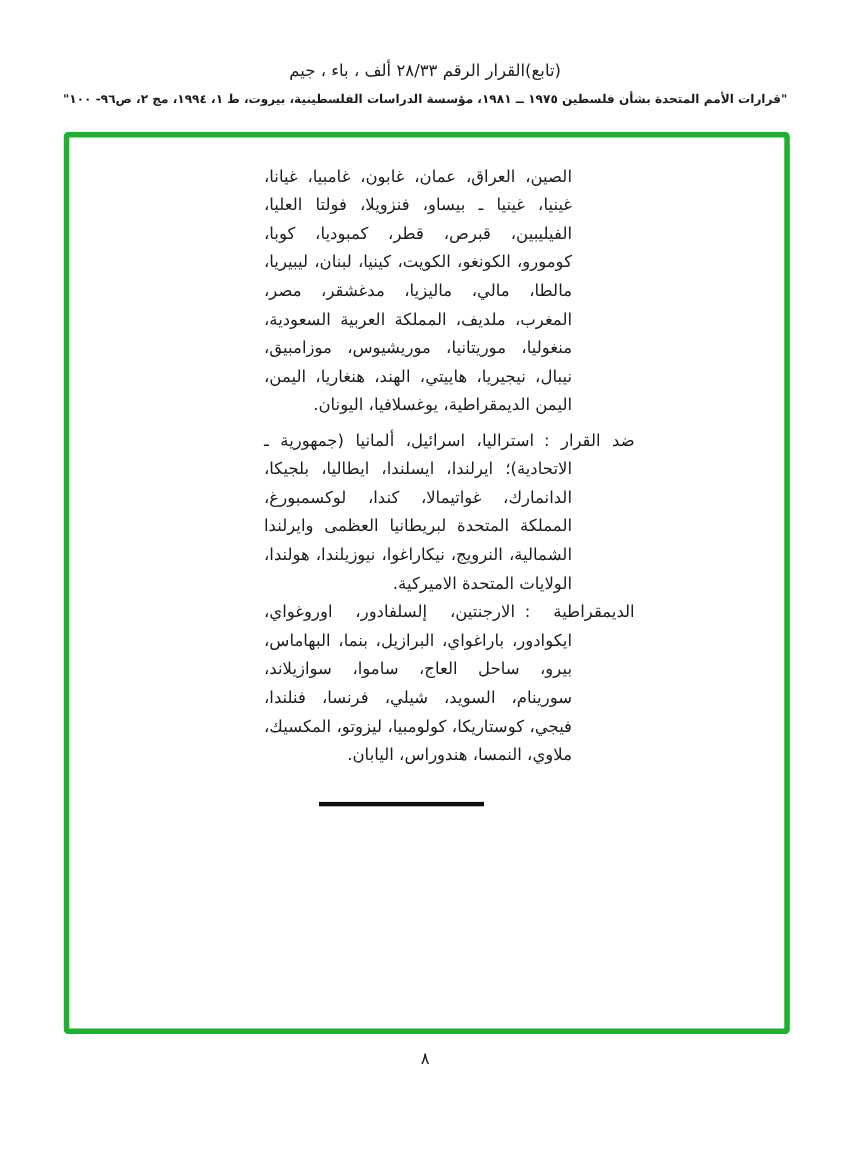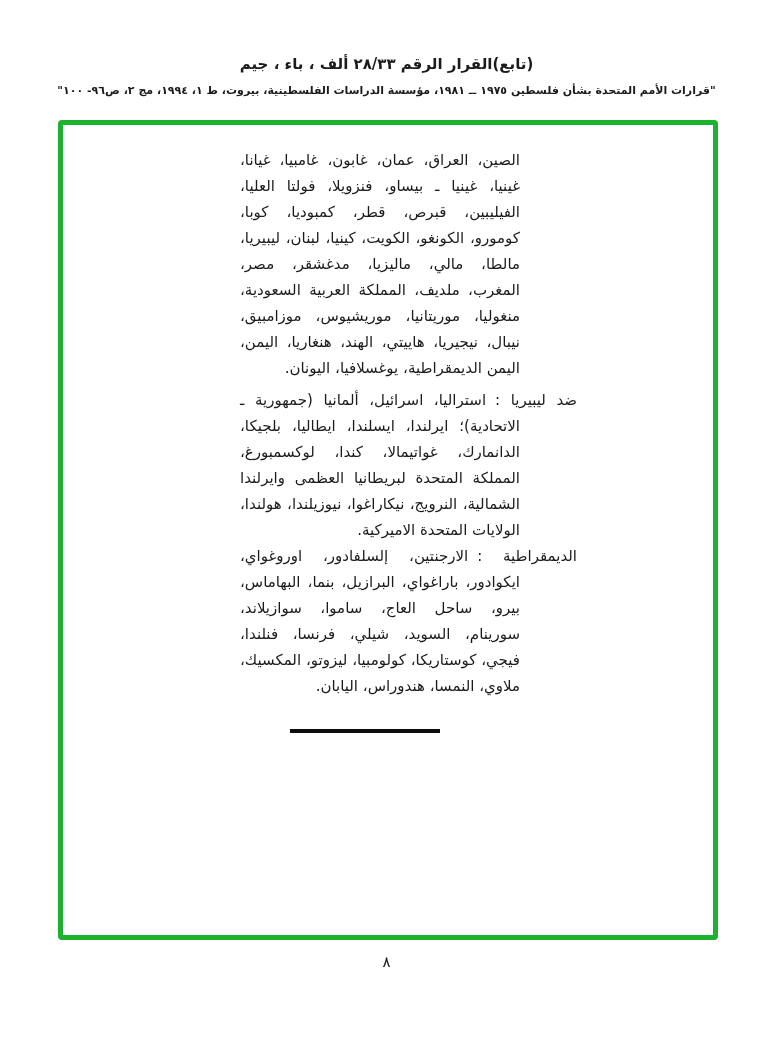--- a/index.html
+++ b/index.html
@@ -13,21 +13,21 @@
     position:relative;
     font-family:"DejaVu Sans", sans-serif;
     color:var(--ink);
     overflow:hidden;
   }
   .header{
     position:absolute;top:54px;left:0;width:773px;
     text-align:center;direction:rtl;
   }
   .header-line1{
-    font-size:15px;font-weight:bold;line-height:20px;
+    font-size:15px;font-weight:normal;line-height:20px;
   }
   .header-line2{
     font-size:11px;font-weight:bold;margin-top:10px;letter-spacing:0;
   }
   .frame{
     position:absolute;left:58px;top:120px;
     width:650px;height:810px;
     border:5px solid var(--green);
     border-radius:4px;
     background:#ffffff;
@@ -63,20 +63,20 @@
   <div class="header-line1">(تابع)القرار الرقم ٢٨/٣٣ ألف ، باء ، جيم</div>
   <div class="header-line2">"قرارات الأمم المتحدة بشأن فلسطين ١٩٧٥ ــ ١٩٨١، مؤسسة الدراسات الفلسطينية، بيروت، ط ١، ١٩٩٤، مج ٢، ص٩٦- ١٠٠"</div>
 </div>
 
 <div class="frame"></div>
 
 <div class="text-block">
 
   <p class="para indent-all">الصين، العراق، عمان، غابون، غامبيا، غيانا، غينيا، غينيا ـ بيساو، فنزويلا، فولتا العليا، الفيليبين، قبرص، قطر، كمبوديا، كوبا، كومورو، الكونغو، الكويت، كينيا، لبنان، ليبيريا، مالطا، مالي، ماليزيا، مدغشقر، مصر، المغرب، ملديف، المملكة العربية السعودية، منغوليا، موريتانيا، موريشيوس، موزامبيق، نيبال، نيجيريا، هاييتي، الهند، هنغاريا، اليمن، اليمن الديمقراطية، يوغسلافيا، اليونان.</p>
 
-  <p class="para hang gap-sm"><span class="vote-label">ضد ليبيريا :</span><span>استراليا، اسرائيل، ألمانيا (جمهورية ـ الاتحادية)؛ ايرلندا، ايسلندا، ايطاليا، بلجيكا، الدانمارك، غواتيمالا، كندا، لوكسمبورغ، المملكة المتحدة لبريطانيا العظمى وايرلندا الشمالية، النرويج، نيكاراغوا، نيوزيلندا، هولندا، الولايات المتحدة الاميركية.</span></p>
+  <p class="para hang gap-sm"><span class="vote-label">ضد القرار :</span><span>استراليا، اسرائيل، ألمانيا (جمهورية ـ الاتحادية)؛ ايرلندا، ايسلندا، ايطاليا، بلجيكا، الدانمارك، غواتيمالا، كندا، لوكسمبورغ، المملكة المتحدة لبريطانيا العظمى وايرلندا الشمالية، النرويج، نيكاراغوا، نيوزيلندا، هولندا، الولايات المتحدة الاميركية.</span></p>
 
   <p class="para hang"><span class="vote-label">الديمقراطية :</span><span>الارجنتين، إلسلفادور، اوروغواي، ايكوادور، باراغواي، البرازيل، بنما، البهاماس، بيرو، ساحل العاج، ساموا، سوازيلاند، سورينام، السويد، شيلي، فرنسا، فنلندا، فيجي، كوستاريكا، كولومبيا، ليزوتو، المكسيك، ملاوي، النمسا، هندوراس، اليابان.</span></p>
 
   <div class="divider"></div>
 </div>
 
 <div class="page-number">٨</div>
 
 </body></html>

